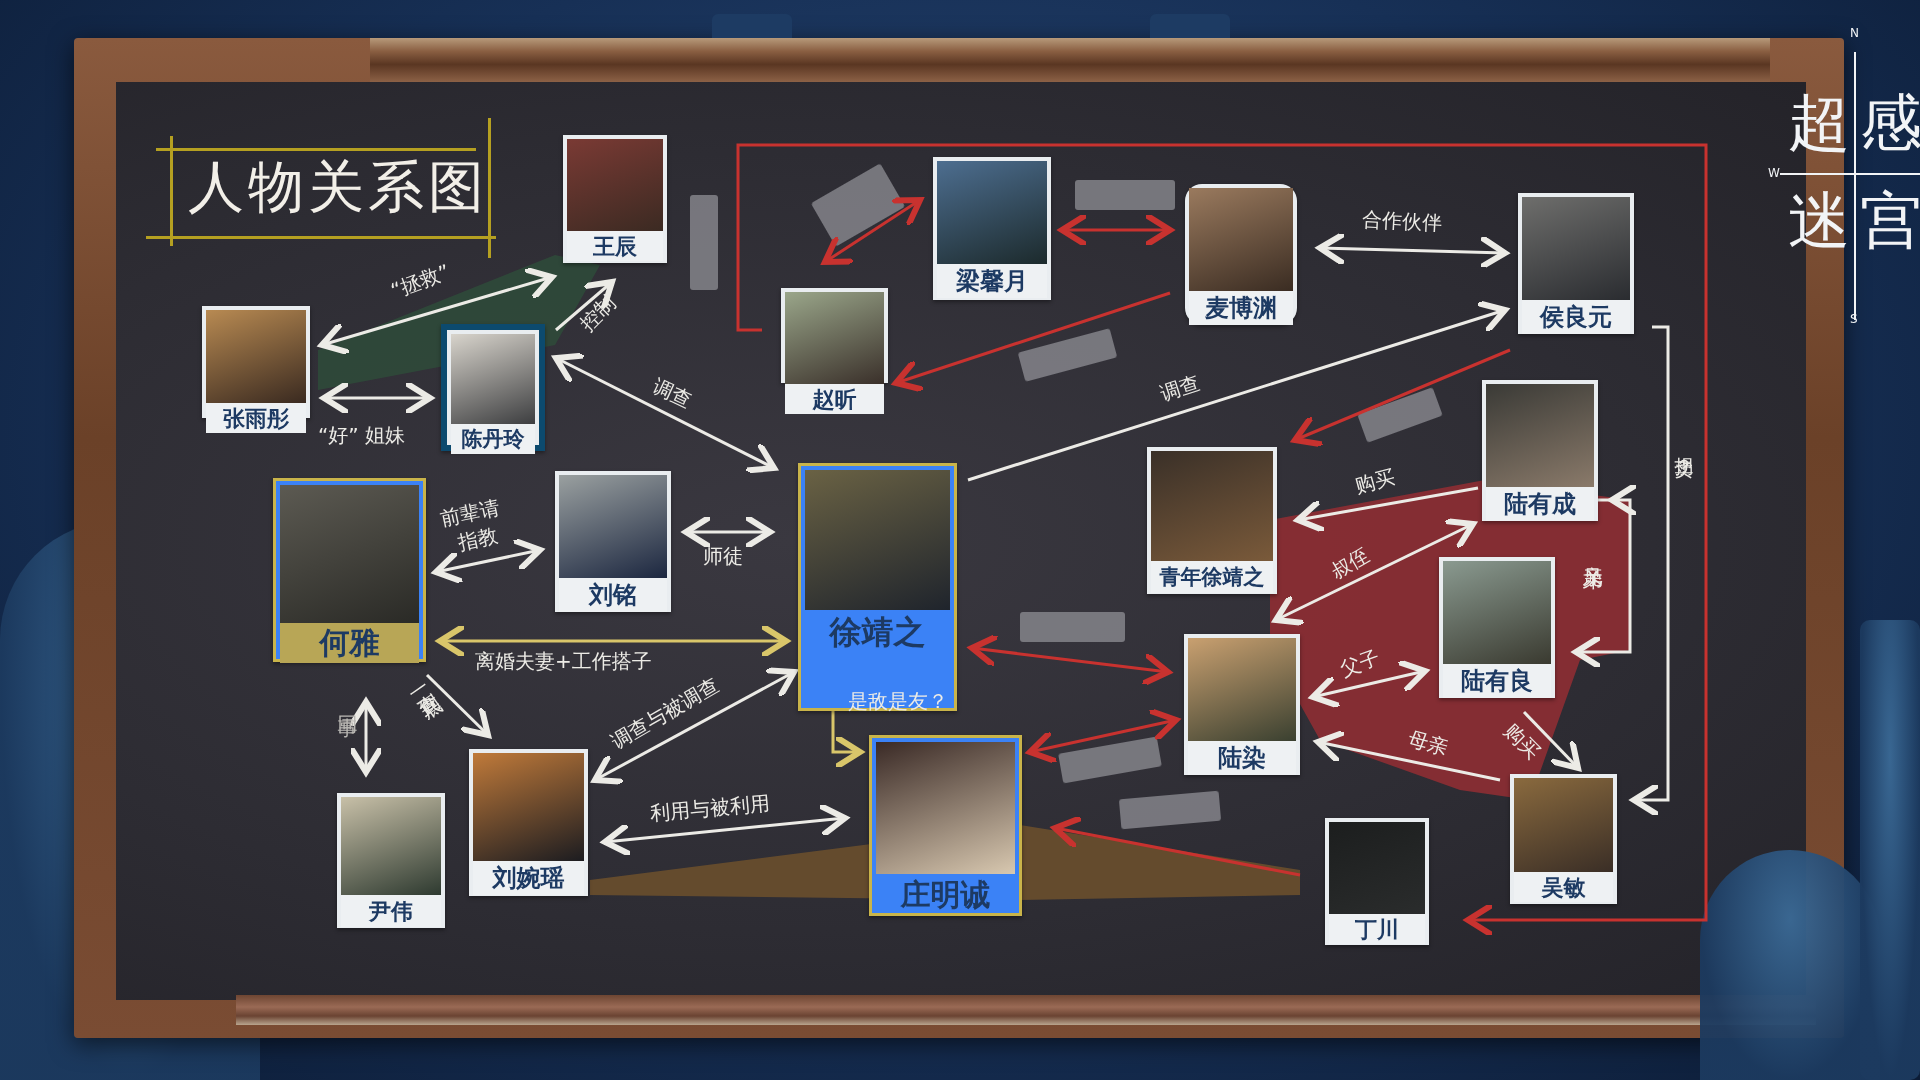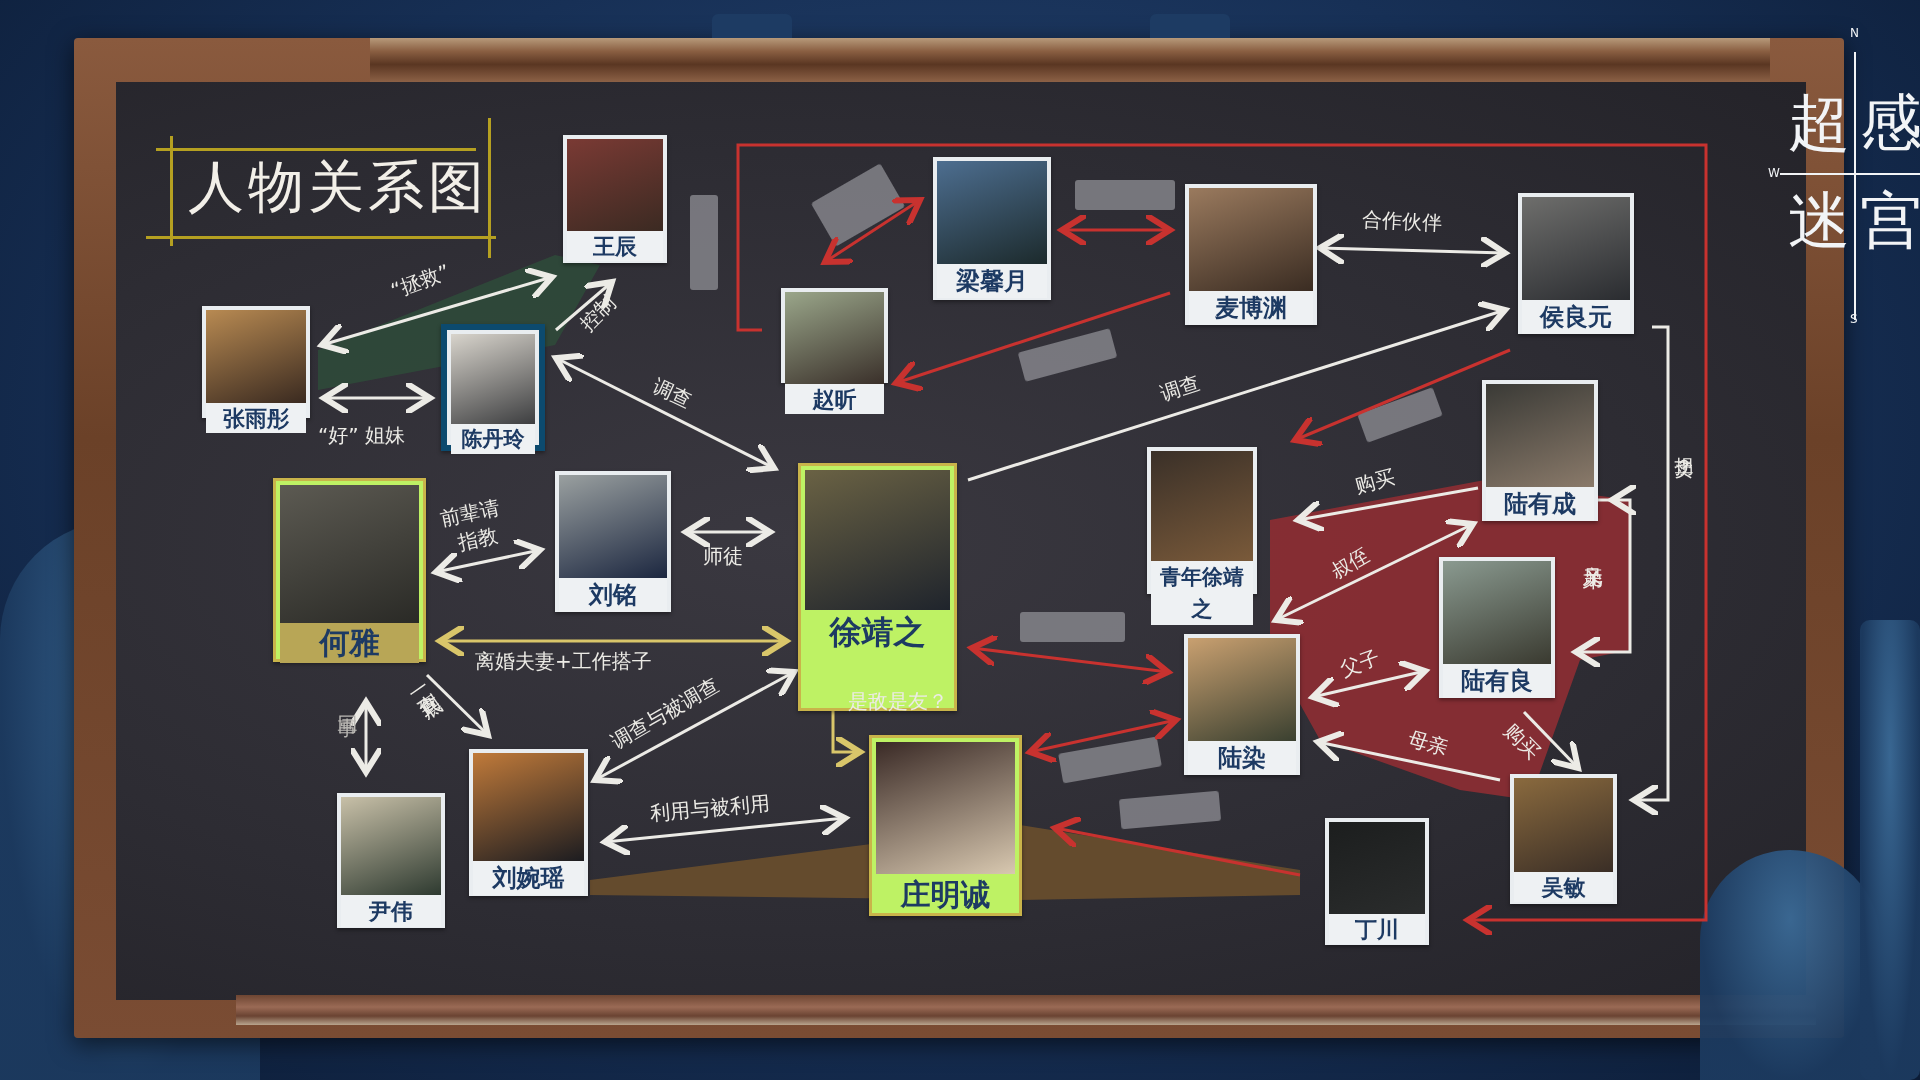--- a/index.html
+++ b/index.html
@@ -21,21 +21,21 @@
   
   .title-box{position:absolute;left:170px;top:140px;width:320px;height:100px;}
   .title-box .hl{position:absolute;height:3px;background:#b5a021;}
   .title-box .vl{position:absolute;width:3px;background:#b5a021;}
   .title-text{position:absolute;left:188px;top:150px;color:#f2efe8;font-family:"DejaVu Serif",serif;font-size:56px;letter-spacing:4px;}
 
   
   .card{position:absolute;background:#e9edf0;padding:4px 4px 0 4px;box-shadow:0 2px 4px rgba(0,0,0,.4);box-sizing:border-box;}
   .card .photo{width:100%;background:linear-gradient(160deg,#6a6158,#2f2b28);}
   .card .name{text-align:center;color:#1d3a63;font-family:"DejaVu Serif",serif;font-weight:bold;}
-  .card.gold{background:#bef264;border:3px solid #c9b44a;}
+  .card.gold{background:#3b82f6;border:3px solid #c9b44a;}
   .card.gold .name{color:#1d3a63;}
   .card.white .name{background:#eef1f3;}
 
   
   .lbl{position:absolute;color:#ecebe6;font-size:20px;white-space:nowrap;font-family:"DejaVu Sans",sans-serif;}
   .lbl.v{writing-mode:vertical-rl;letter-spacing:2px;}
 
   svg.lines{position:absolute;left:0;top:0;}
 
   
@@ -149,41 +149,41 @@
   <div class="name" style="font-size:21px;line-height:30px;">陈丹玲</div>
 </div>
 <div class="card white" style="left:933px;top:157px;width:118px;height:143px;">
   <div class="photo" style="height:103px;background:linear-gradient(160deg,#4d6e90,#1c2a2c);"></div>
   <div class="name" style="font-size:24px;line-height:34px;">梁馨月</div>
 </div>
 <div class="card white" style="left:781px;top:288px;width:107px;height:95px;">
   <div class="photo" style="height:92px;background:linear-gradient(160deg,#9aa68a,#3a302a);"></div>
   <div class="name" style="font-size:22px;line-height:30px;">赵昕</div>
 </div>
-<div class="card white" style="left:1185px;top:184px;width:132px;height:141px;">
+<div class="card white" style="left:1185px;top:184px;width:112px;height:141px;border-radius:17px;">
   <div class="photo" style="height:103px;background:linear-gradient(160deg,#9a7a5e,#3a2c22);"></div>
   <div class="name" style="font-size:24px;line-height:34px;">麦博渊</div>
 </div>
 <div class="card white" style="left:1518px;top:193px;width:116px;height:141px;">
   <div class="photo" style="height:103px;background:linear-gradient(160deg,#6e6e6c,#2a2c30);"></div>
   <div class="name" style="font-size:24px;line-height:34px;">侯良元</div>
 </div>
 <div class="card gold" style="left:273px;top:478px;width:153px;height:184px;">
   <div class="photo" style="height:138px;background:linear-gradient(160deg,#5c5a52,#2a2a26);"></div>
   <div class="name" style="font-size:30px;line-height:40px;background:#b8a656;">何雅</div>
 </div>
 <div class="card white" style="left:555px;top:471px;width:116px;height:141px;">
   <div class="photo" style="height:103px;background:linear-gradient(160deg,#9aa0a0,#1c2740);"></div>
   <div class="name" style="font-size:24px;line-height:34px;">刘铭</div>
 </div>
 <div class="card gold" style="left:798px;top:463px;width:159px;height:248px;">
   <div class="photo" style="height:140px;background:linear-gradient(160deg,#6a6244,#1f242c);"></div>
   <div class="name" style="font-size:32px;line-height:44px;">徐靖之</div>
 </div>
-<div class="card white" style="left:1147px;top:447px;width:110px;height:147px;">
+<div class="card white" style="left:1147px;top:447px;width:130px;height:147px;">
   <div class="photo" style="height:110px;background:linear-gradient(160deg,#3a3028,#7a5a3a);"></div>
   <div class="name" style="font-size:21px;line-height:32px;">青年徐靖之</div>
 </div>
 <div class="card white" style="left:1482px;top:380px;width:116px;height:141px;">
   <div class="photo" style="height:103px;background:linear-gradient(160deg,#3a3a36,#8a7a6a);"></div>
   <div class="name" style="font-size:24px;line-height:34px;">陆有成</div>
 </div>
 <div class="card white" style="left:1439px;top:557px;width:116px;height:141px;">
   <div class="photo" style="height:103px;background:linear-gradient(160deg,#8a9a90,#3a3a30);"></div>
   <div class="name" style="font-size:24px;line-height:34px;">陆有良</div>

